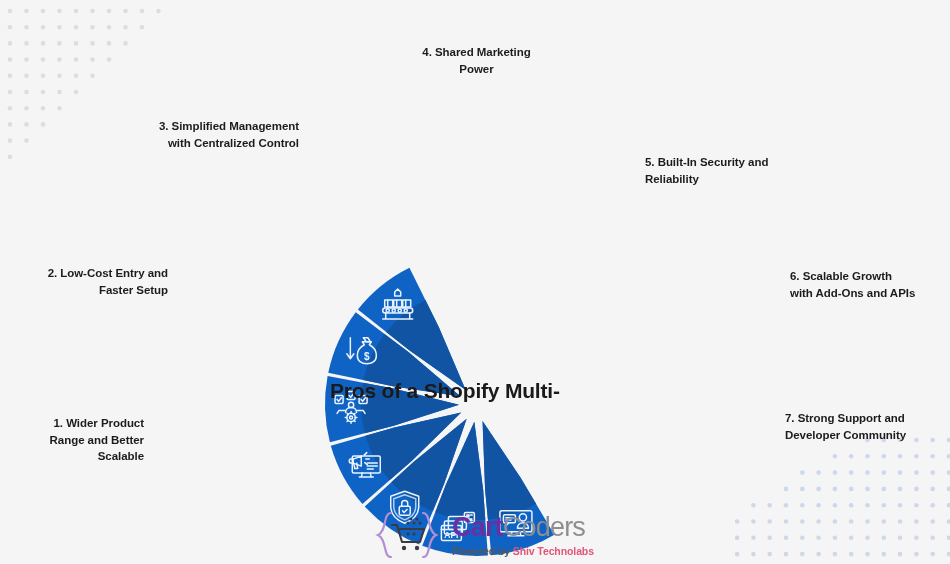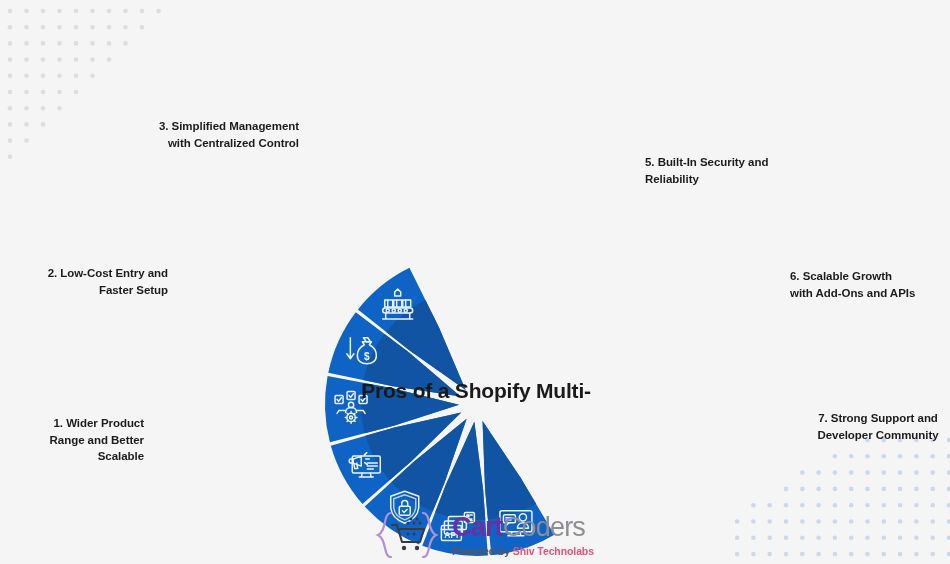--- a/index.html
+++ b/index.html
@@ -27,21 +27,21 @@
     left: 0; top: 0;
     width: 950px; height: 564px;
   }
 
   
   .center-title {
     position: absolute;
     left: 330px;
     top: 376px;
     width: 292px;
-    text-align: center;
+    text-align: left;
     font-size: 21px;
     font-weight: bold;
     line-height: 1.42;
     color: #1a1a1a;
     letter-spacing: -0.2px;
   }
 
   
   .logo-wrap {
     position: absolute;
@@ -82,21 +82,21 @@
     line-height: 1.45;
     color: #1c1c1c;
     letter-spacing: -0.05px;
   }
   .lab-1 { left: 24px;  top: 415px; width: 120px; text-align: right; }
   .lab-2 { left: 32px;  top: 265px; width: 136px; text-align: right; }
   .lab-3 { left: 144px; top: 118px; width: 155px; text-align: right; }
   .lab-4 { left: 404px; top: 44px;  width: 145px; text-align: center; }
   .lab-5 { left: 645px; top: 118px; width: 160px; text-align: left; margin-top: 36px; }
   .lab-6 { left: 790px; top: 268px; width: 150px; text-align: left; }
-  .lab-7 { left: 808px; top: 410px; width: 140px; text-align: center; }
+  .lab-7 { left: 785px; top: 410px; width: 140px; text-align: left; }
 </style>
 </head>
 <body>
 
 <div id="canvas">
 
   <svg class="dots-tl" viewBox="0 0 175 160">
       <circle cx="10" cy="11" r="2.3" fill="#dcdce3"></circle>
       <circle cx="26.5" cy="11" r="2.3" fill="#dcdce3"></circle>
       <circle cx="43" cy="11" r="2.3" fill="#dcdce3"></circle>
@@ -430,20 +430,24 @@
     <span>Scalable</span>
   </div>
   <div class="label lab-2">
     <span>2. Low-Cost Entry and</span><br>
     <span>Faster Setup</span>
   </div>
   <div class="label lab-3">
     <span>3. Simplified Management</span><br>
     <span>with Centralized Control</span>
   </div>
+  <div class="label lab-4">
+    <span>4. Shared Marketing</span><br>
+    <span>Power</span>
+  </div>
   <div class="label lab-5">
     <span>5. Built-In Security and</span><br>
     <span>Reliability</span>
   </div>
   <div class="label lab-6">
     <span>6. Scalable Growth</span><br>
     <span>with Add-Ons and APIs</span>
   </div>
   <div class="label lab-7">
     <span>7. Strong Support and</span><br>

